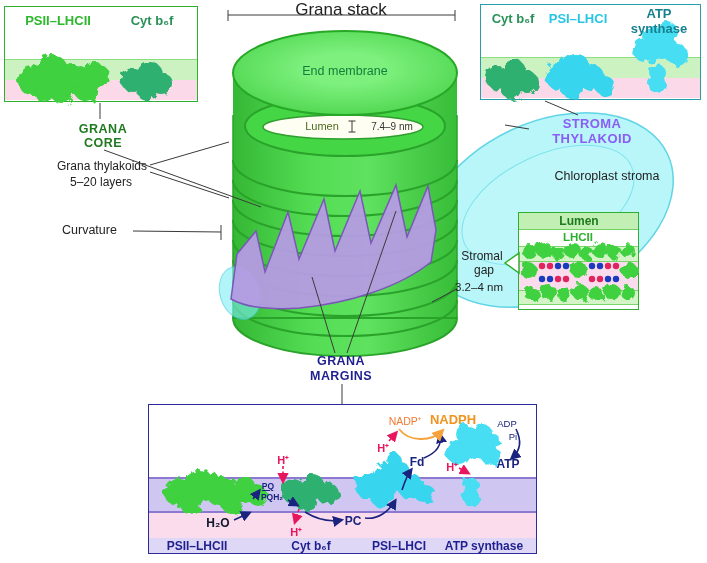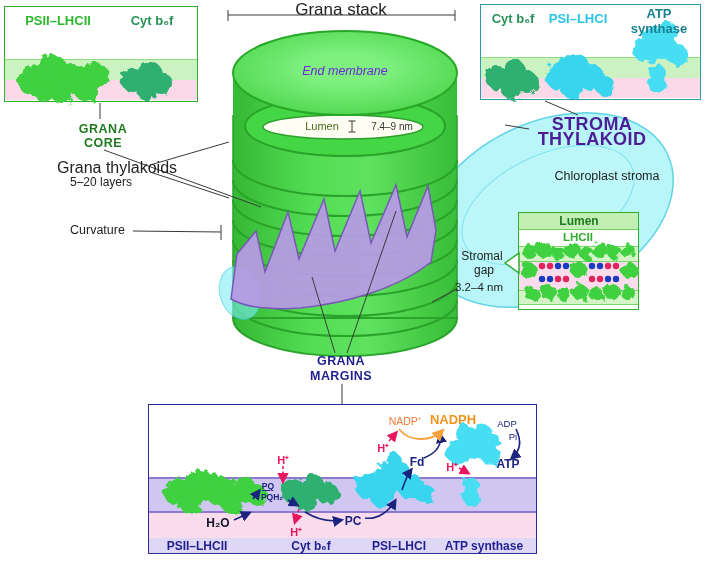--- a/index.html
+++ b/index.html
@@ -258,34 +258,34 @@
   <div class="lbl c b" style="left:58px;top:13px;font-size:13px;color:#2db82d;">PSII–LHCII</div>
   <div class="lbl c b" style="left:152px;top:13px;font-size:13px;color:#2a9158;">Cyt b₆f</div>
 
   <div class="lbl c b" style="left:513px;top:11px;font-size:13px;color:#2a9158;">Cyt b₆f</div>
   <div class="lbl c b" style="left:578px;top:11px;font-size:13px;color:#29c5e6;">PSI–LHCI</div>
   <div class="lbl c b ctr" style="left:659px;top:6px;font-size:13px;color:#17808f;line-height:15px;">
     <div>ATP</div>
     <div>synthase</div>
   </div>
 
-  <div class="lbl c" style="left:345px;top:64px;font-size:12.5px;color:#6d28d9;font-style:italic;">End membrane</div>
+  <div class="lbl c" style="left:345px;top:64px;font-size:12.5px;color:#15803d;">End membrane</div>
   <div class="lbl c" style="left:322px;top:120px;font-size:11px;color:#4a6a1e;">Lumen</div>
   <div class="lbl c" style="left:392px;top:121px;font-size:10px;color:#333;">7.4–9 nm</div>
 
   <div class="lbl c b ctr" style="left:103px;top:122px;font-size:12.5px;color:#1f7a1f;line-height:14px;letter-spacing:0.5px;">
     <div>GRANA</div>
     <div>CORE</div>
   </div>
 
-  <div class="lbl" style="left:57px;top:159px;font-size:16px;color:#222;">Grana thylakoids</div>
+  <div class="lbl" style="left:57px;top:159px;font-size:12px;color:#222;">Grana thylakoids</div>
   <div class="lbl" style="left:70px;top:175px;font-size:12px;color:#222;">5–20 layers</div>
-  <div class="lbl" style="left:62px;top:223px;font-size:12.5px;color:#222;margin-left:8px;">Curvature</div>
-
-  <div class="lbl c b ctr" style="left:592px;top:117px;font-size:18px;color:#4c1d95;line-height:14.5px;letter-spacing:0.4px;">
+  <div class="lbl" style="left:62px;top:223px;font-size:12.5px;color:#222;">Curvature</div>
+
+  <div class="lbl c b ctr" style="left:592px;top:117px;font-size:13px;color:#8b5cf6;line-height:14.5px;letter-spacing:0.4px;">
     <div>STROMA</div>
     <div>THYLAKOID</div>
   </div>
   <div class="lbl c" style="left:607px;top:169px;font-size:12.5px;color:#222;">Chloroplast stroma</div>
 
   <div class="lbl c" style="left:482px;top:249px;font-size:12px;color:#222;">Stromal</div>
   <div class="lbl c" style="left:484px;top:263px;font-size:12px;color:#222;text-align:right;">gap</div>
   <div class="lbl c" style="left:479px;top:281px;font-size:11.5px;color:#222;">3.2–4 nm</div>
 
   <div class="lbl c b" style="left:579px;top:214px;font-size:12px;color:#1f7a1f;">Lumen</div>

